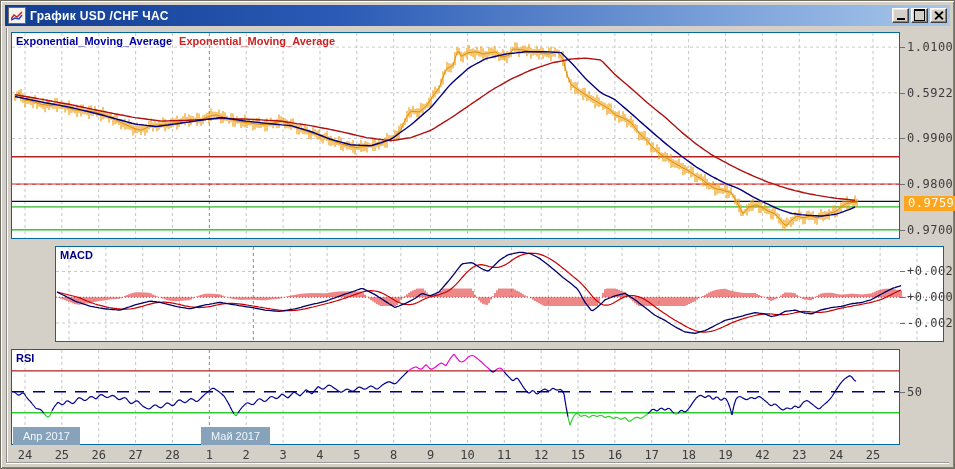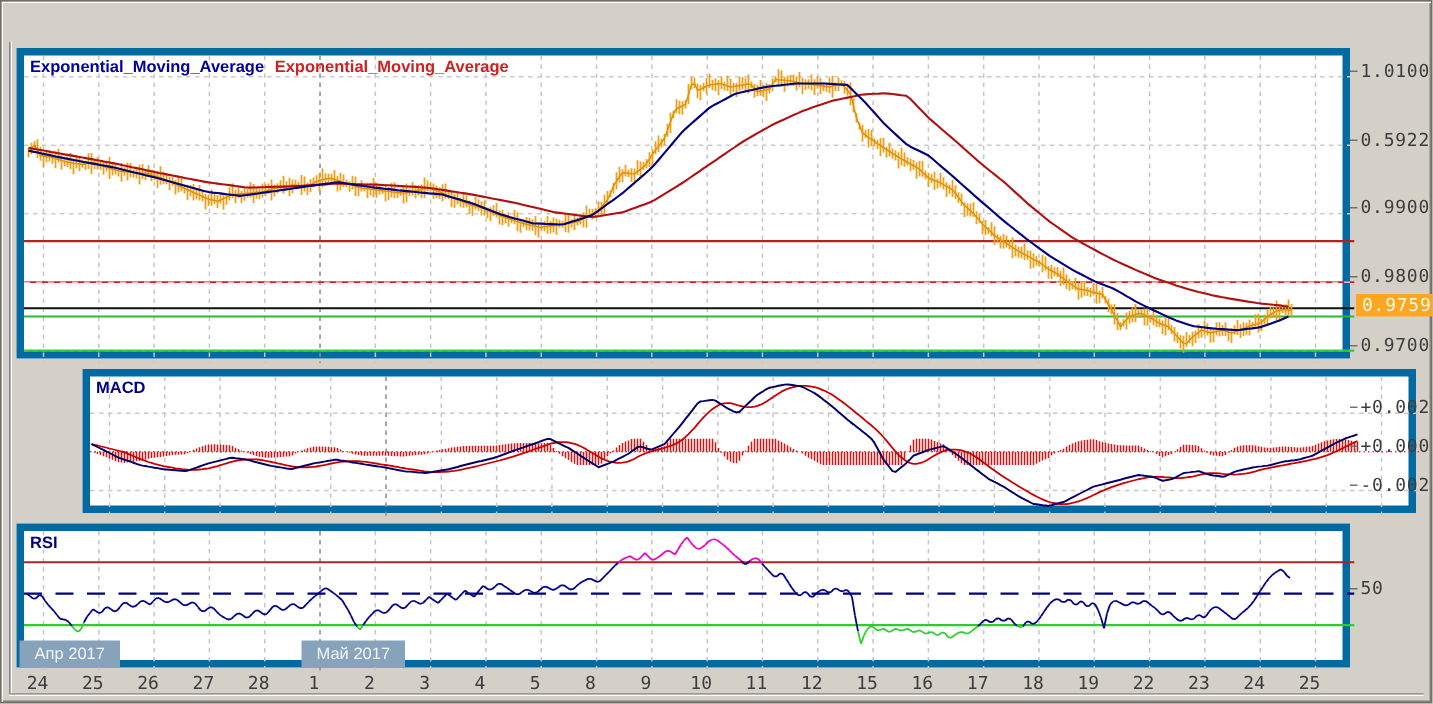--- a/index.html
+++ b/index.html
@@ -27,41 +27,61 @@
   .g-max{width:9px;height:9px;border:1px solid #000;border-top-width:2px;margin-bottom:1px;}
   .g-close{position:relative;width:11px;height:11px;margin-bottom:1px;}
   .g-close::before,.g-close::after{content:"";position:absolute;left:5px;top:0;width:2px;height:11px;background:#000;}
   .g-close::before{transform:rotate(45deg);}
   .g-close::after{transform:rotate(-45deg);}
   .left-edge{position:absolute;left:5px;top:27px;bottom:6px;width:0;
     border-left:1px solid #8A8A8A;box-shadow:1px 0 0 #FFFFFF;}
   .bottom-edge{position:absolute;left:5px;right:5px;top:461px;height:0;
     border-top:1px solid #9A9A9A;box-shadow:0 1px 0 #FFFFFF;}
   .panel{position:absolute;left:10px;width:889px;background:#FFFFFF;
-    border:5px solid #0369a1;box-sizing:border-box;}
+    border:1px solid #0369a1;box-sizing:border-box;}
   .panel svg{position:absolute;left:0;top:0;display:block;}
   .ind-row{position:absolute;left:4px;top:2px;font-size:11px;font-weight:bold;white-space:nowrap;}
   .ema-b{color:#0000A0;margin-right:7px;}
   .ema-r{color:#CC2222;}
   .ind-one{color:#000080;}
   .ylab{position:absolute;left:906px;height:14px;line-height:14px;font-size:12px;color:#3C3C3C;
     font-family:"DejaVu Sans Mono",monospace;letter-spacing:.5px;white-space:nowrap;}
   .ytick{position:absolute;left:899px;width:5px;height:1px;background:#707070;}
   .cur-badge{position:absolute;left:903px;height:15px;line-height:15px;padding:0 4px;
     background:#FFA620;color:#FFFDF0;font-size:12px;font-family:"DejaVu Sans Mono",monospace;
     letter-spacing:.5px;}
   .tlab{position:absolute;top:447px;width:26px;text-align:center;font-size:12px;color:#3C3C3C;
     font-family:"DejaVu Sans Mono",monospace;}
   .month{position:absolute;top:426px;height:18px;line-height:18px;background:#87A3BB;
     color:#F2F6FA;font-size:11px;padding:0 10px;white-space:nowrap;}
 </style>
 </head>
 <body>
 
 <div class="window">
+  <div class="titlebar">
+    <span class="titleicon">
+      <svg width="12" height="10" viewBox="0 0 12 10">
+        <polyline points="0,8 3,4 6,6 11,1" fill="none" stroke="#CC2222" stroke-width="1.5"></polyline>
+        <polyline points="0,9 4,7 8,8 11,4" fill="none" stroke="#2244CC" stroke-width="1.5"></polyline>
+      </svg>
+    </span>
+    <span class="titletext">График USD /CHF ЧАС</span>
+    <span class="tcontrols">
+      <button class="tbtn">
+          <span class="g-min"></span>
+        </button>
+      <button class="tbtn">
+          <span class="g-max"></span>
+        </button>
+      <button class="tbtn">
+          <span class="g-close"></span>
+        </button>
+    </span>
+  </div>
 
   <div class="left-edge"></div>
   <div class="bottom-edge"></div>
 
   <div class="panel" id="panel-price" style="top:31px;height:207px;">
     <svg id="svg-price" width="887" height="205" viewBox="0 0 887 205">
         <line x1="13" y1="0" x2="13" y2="205" stroke="#C6C6C6" stroke-width="1" stroke-dasharray="3 3"></line>
         <line x1="49.87" y1="0" x2="49.87" y2="205" stroke="#C6C6C6" stroke-width="1" stroke-dasharray="3 3"></line>
         <line x1="86.74" y1="0" x2="86.74" y2="205" stroke="#C6C6C6" stroke-width="1" stroke-dasharray="3 3"></line>
         <line x1="123.60999999999999" y1="0" x2="123.60999999999999" y2="205" stroke="#C6C6C6" stroke-width="1" stroke-dasharray="3 3"></line>
@@ -631,20 +651,20 @@
       <div class="tlab" style="left: 379.7px;">8</div>
       <div class="tlab" style="left: 416.57px;">9</div>
       <div class="tlab" style="left: 453.44px;">10</div>
       <div class="tlab" style="left: 490.31px;">11</div>
       <div class="tlab" style="left: 527.18px;">12</div>
       <div class="tlab" style="left: 564.05px;">15</div>
       <div class="tlab" style="left: 600.92px;">16</div>
       <div class="tlab" style="left: 637.79px; text-align: center;">17</div>
       <div class="tlab" style="left: 674.66px;">18</div>
       <div class="tlab" style="left: 711.53px;">19</div>
-      <div class="tlab" style="left: 748.4px;">22</div>
+      <div class="tlab" style="left: 748.4px;">42</div>
       <div class="tlab" style="left: 785.27px;">23</div>
       <div class="tlab" style="left: 822.14px;">24</div>
       <div class="tlab" style="left: 859.01px;">25</div>
       <div class="month" style="left: 12px;">Апр 2017</div>
       <div class="month" style="left: 200px;">Май 2017</div>
     </div>
 </div>
 
 </body></html>

